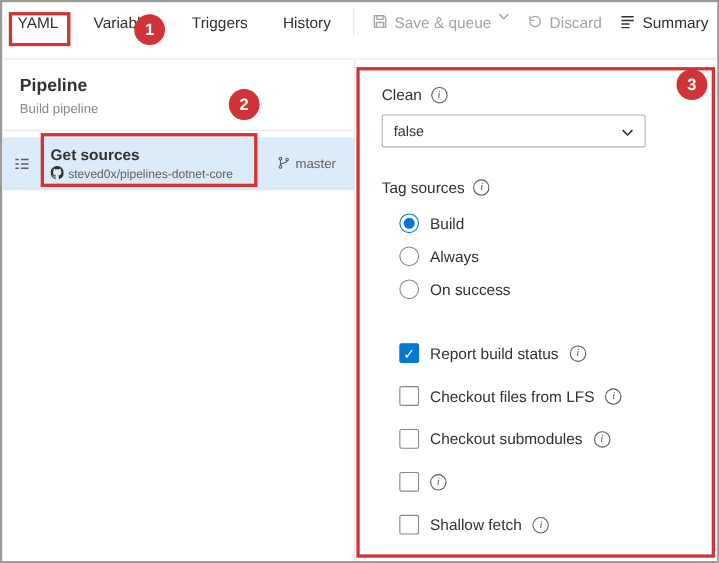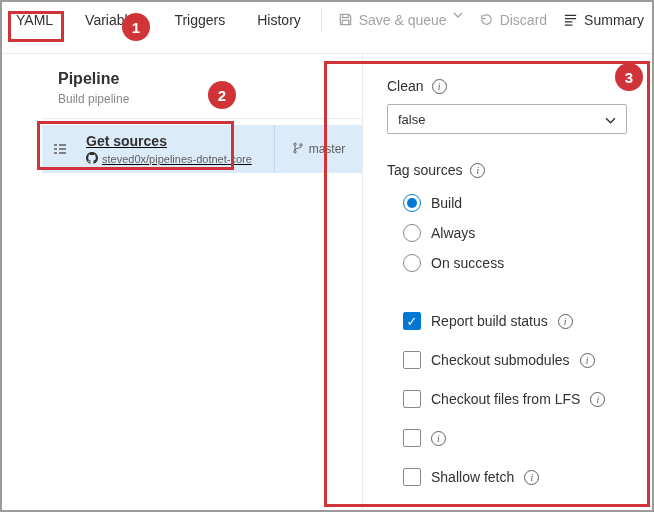--- a/index.html
+++ b/index.html
@@ -22,31 +22,31 @@
   .tb-sep { width:1px; height:24px; background:#e1e1e1; }
   .tb-btn {
     display:flex; gap:6px; font-size:14px;
     background:none; border:none; color:#323130; cursor:pointer; font-family:inherit;
   }
   .tb-btn.disabled { color:#a6a4a2; cursor:default; }
   .tb-btn svg { display:block; }
 
   
   .body { display:flex; height:456px; }
-  .left { width:321px; border-right:1px solid #eaeaea;margin-left:40px; }
+  .left { width:321px; border-right:1px solid #eaeaea; }
   .panel-head { padding:16px 16px 12px 16px; border-bottom:1px solid #eaeaea; }
   .panel-title { font-size:16px; font-weight:700; color:#323130; }
   .panel-sub { font-size:12px; color:#8a8886; margin-top:4px; }
 
   .source-row {
     margin-top:6px; height:48px; display:flex; align-items:stretch;
     background:#dcebfa; cursor:pointer;
   }
   .rail { width:36px; display:flex; align-items:center; justify-content:center; }
-  .row-main { flex:1; display:flex; flex-direction:column; justify-content:center; padding-left:8px;text-decoration:underline; }
+  .row-main { flex:1; display:flex; flex-direction:column; justify-content:center; padding-left:8px; }
   .row-title { font-size:14px; font-weight:700; color:#323130; }
   .row-repo { margin-top:3px; font-size:11px; color:#605e5c; display:flex; align-items:center; gap:4px; }
   .branch {
     width:88px; border-left:1px solid #c3d7ec; display:flex;
     align-items:center; justify-content:center; gap:5px;
     font-size:12px; color:#605e5c;
   }
 
   
   .right { flex:1; padding:24px 16px 0 24px; }
@@ -229,26 +229,26 @@
       </div>
 
       <div class="opt-group checks">
         <label class="opt-row">
           <span class="checkbox checked"></span>
           <span>Report build status</span>
           <span class="info"></span>
         </label>
         <label class="opt-row">
           <span class="checkbox"></span>
+          <span>Checkout files from LFS</span>
+          <span class="info"></span>
+        </label>
+        <label class="opt-row">
+          <span class="checkbox"></span>
           <span>Checkout submodules</span>
-          <span class="info"></span>
-        </label>
-        <label class="opt-row">
-          <span class="checkbox"></span>
-          <span>Checkout files from LFS</span>
           <span class="info"></span>
         </label>
         <label class="opt-row">
           <span class="checkbox"></span>
           <span class="info"></span>
         </label>
         <label class="opt-row">
           <span class="checkbox"></span>
           <span>Shallow fetch</span>
           <span class="info"></span>

